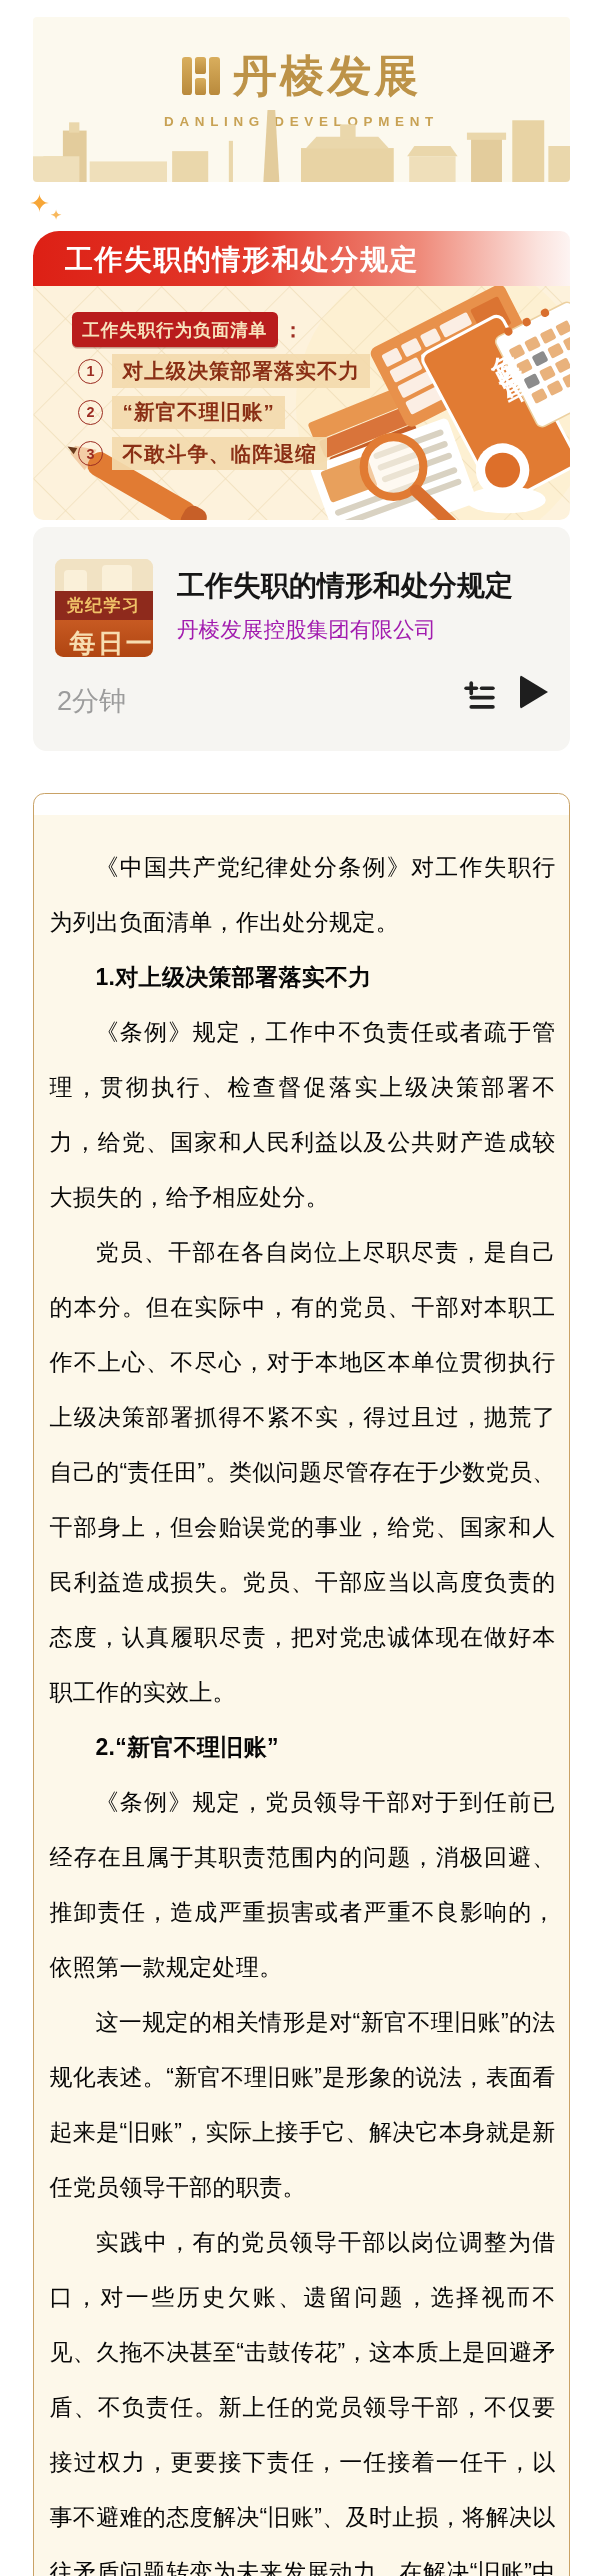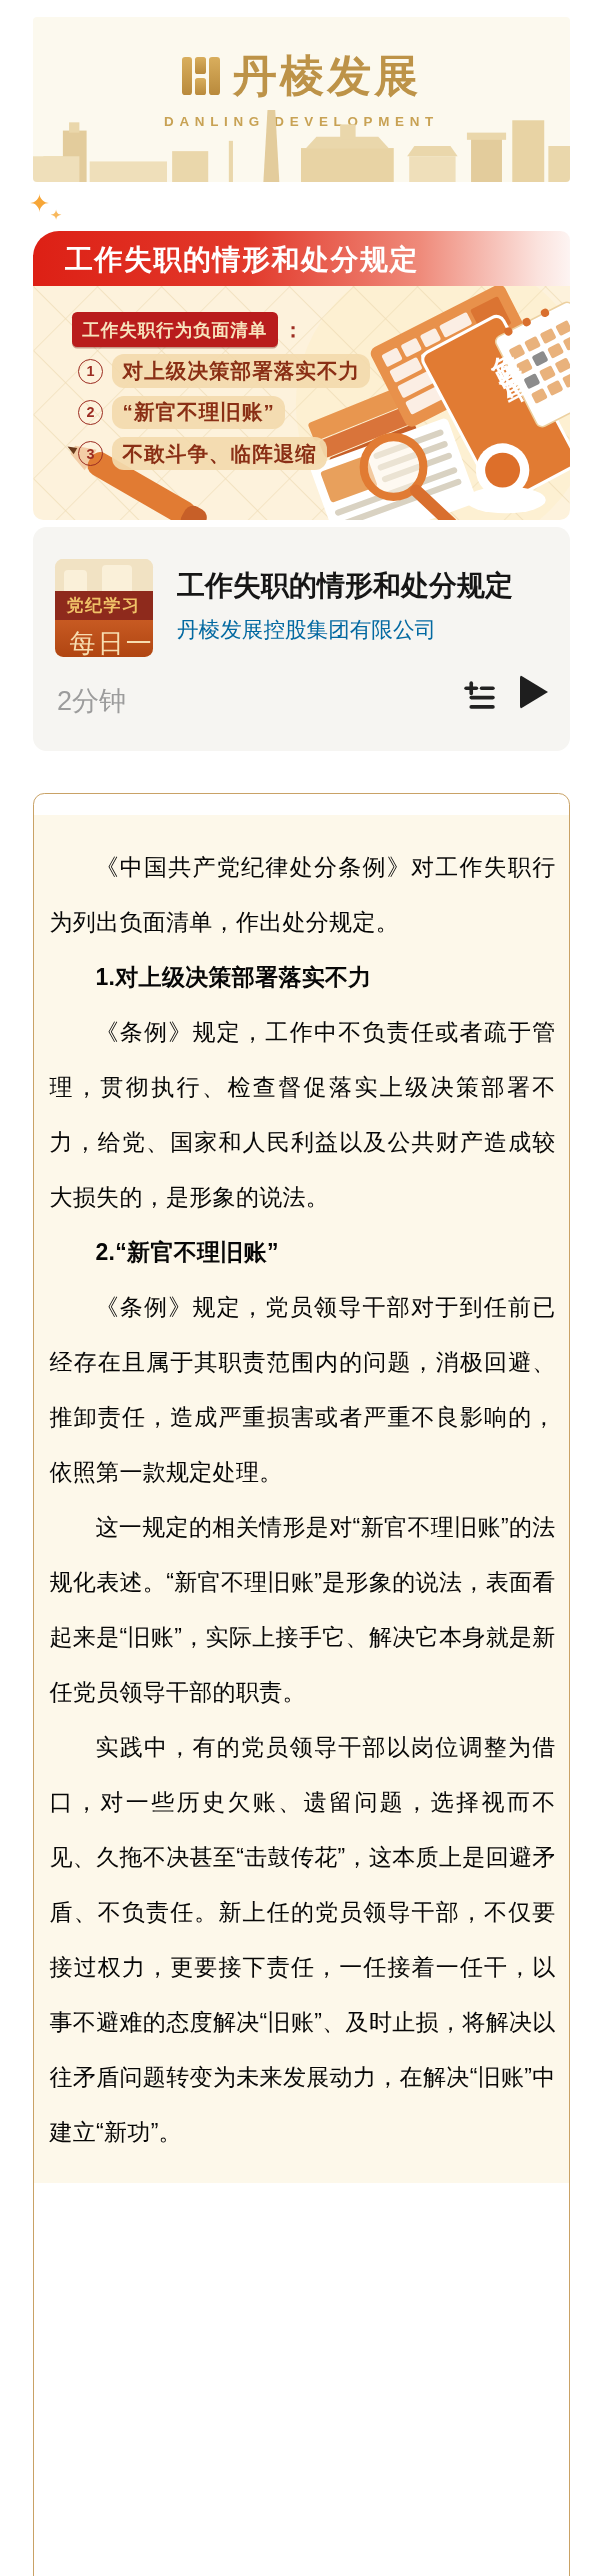--- a/index.html
+++ b/index.html
@@ -44,38 +44,38 @@
   .info-badge{background:#b91c1c;color:#f7e3bd;font-size:17.5px;font-weight:bold;
       padding:5.7px 10.3px;border-radius:5.2px;letter-spacing:1px;
       box-shadow:0 1.5px 0 rgba(122,28,18,.4);}
   .info-colon{color:#9c2d22;font-size:20.6px;font-weight:bold;margin-left:5.2px;}
   .info-items{position:absolute;left:45px;top:70px;}
   .info-item{display:flex;align-items:center;margin-bottom:11.3px;height:30px;}
   .num-circle{width:23px;height:23px;border:1.5px solid #9c2d22;border-radius:50%;
       color:#9c2d22;font-size:14.4px;font-weight:bold;display:flex;align-items:center;
       justify-content:center;margin-right:9.3px;flex:0 0 auto;}
   .item-chip{background:rgba(243,218,172,.92);color:#8a2f15;font-weight:bold;
-      font-size:20.6px;padding:2.6px 10.3px;border-radius:12px;letter-spacing:1px;white-space:nowrap;}
+      font-size:20.6px;padding:2.6px 10.3px;border-radius:0;letter-spacing:1px;white-space:nowrap;}
 
   
   .audio-card{position:absolute;left:33px;top:527px;width:537px;height:224px;
       background:#f6f5f2;border-radius:13.4px;}
   .thumb{position:absolute;left:21.6px;top:32px;width:98px;height:98px;border-radius:8.2px;
       overflow:hidden;background:#f1e2c3;display:flex;flex-direction:column;}
   .thumb-top{position:relative;height:32px;background:#f1e2c3;flex:0 0 auto;}
   .thumb-tab{position:absolute;background:#faf0d9;border-radius:4.1px 4.1px 0 0;}
   .thumb-tab.t1{left:9.3px;bottom:0;width:23px;height:20.6px;}
   .thumb-tab.t2{left:47px;bottom:0;width:30px;height:26px;}
   .thumb-band{height:29px;background:#8e2a1c;color:#f0c268;font-size:17px;font-weight:bold;
       display:flex;align-items:center;justify-content:center;letter-spacing:1.5px;flex:0 0 auto;}
   .thumb-bottom{flex:1;background:linear-gradient(180deg,#c75a22,#b04512);color:#f7ddb0;
-      font-size:26px;font-weight:normal;line-height:47px;text-align:center;padding-left:15px;
+      font-size:26px;font-weight:bold;line-height:47px;text-align:center;padding-left:15px;
       letter-spacing:2.1px;overflow:hidden;white-space:nowrap;}
   .audio-title{position:absolute;left:144px;top:40px;font-size:28px;font-weight:bold;color:#161616;}
-  .audio-org{position:absolute;left:144px;top:88px;font-size:21.6px;color:#0369a1;text-align:center;}
+  .audio-org{position:absolute;left:144px;top:88px;font-size:21.6px;color:#a21caf;text-align:center;}
   .audio-duration{position:absolute;left:24px;top:156px;font-size:27px;color:#9c9c9c;}
   .playlist-btn{position:absolute;left:431px;top:152px;width:31px;height:31px;cursor:pointer;}
   .play-btn{position:absolute;left:487px;top:148px;width:31px;height:37px;cursor:pointer;}
   .play-btn .tri{width:0;height:0;border-left:28px solid #1e1e1e;border-top:17px solid transparent;
       border-bottom:17px solid transparent;border-radius:3.1px;}
 
   
   .article-card{position:absolute;left:33px;top:793px;width:537px;height:2550px;
       background:#ffffff;border:1.5px solid #c9a266;border-radius:11.3px;box-sizing:border-box;
       box-shadow:0 2.6px 0 rgba(201,162,102,.28);}
@@ -270,21 +270,22 @@
     </div>
     <div class="play-btn">
         <div class="tri"></div>
       </div>
   </section>
 
   <section class="article-card">
     <div class="article-inner" id="article-body">
         <div class="blk">《中国共产党纪律处分条例》对工作失职行为列出负面清单，作出处分规定。</div>
         <div class="blk h">1.对上级决策部署落实不力</div>
-        <div class="blk">《条例》规定，工作中不负责任或者疏于管理，贯彻执行、检查督促落实上级决策部署不力，给党、国家和人民利益以及公共财产造成较大损失的，是形象的说法。</div>
+        <div class="blk">《条例》规定，工作中不负责任或者疏于管理，贯彻执行、检查督促落实上级决策部署不力，给党、国家和人民利益以及公共财产造成较大损失的，给予相应处分。</div>
+        <div class="blk">党员、干部在各自岗位上尽职尽责，是自己的本分。但在实际中，有的党员、干部对本职工作不上心、不尽心，对于本地区本单位贯彻执行上级决策部署抓得不紧不实，得过且过，抛荒了自己的“责任田”。类似问题尽管存在于少数党员、干部身上，但会贻误党的事业，给党、国家和人民利益造成损失。党员、干部应当以高度负责的态度，认真履职尽责，把对党忠诚体现在做好本职工作的实效上。</div>
         <div class="blk h">2.“新官不理旧账”</div>
         <div class="blk">《条例》规定，党员领导干部对于到任前已经存在且属于其职责范围内的问题，消极回避、推卸责任，造成严重损害或者严重不良影响的，依照第一款规定处理。</div>
         <div class="blk">这一规定的相关情形是对“新官不理旧账”的法规化表述。“新官不理旧账”是形象的说法，表面看起来是“旧账”，实际上接手它、解决它本身就是新任党员领导干部的职责。</div>
         <div class="blk">实践中，有的党员领导干部以岗位调整为借口，对一些历史欠账、遗留问题，选择视而不见、久拖不决甚至“击鼓传花”，这本质上是回避矛盾、不负责任。新上任的党员领导干部，不仅要接过权力，更要接下责任，一任接着一任干，以事不避难的态度解决“旧账”、及时止损，将解决以往矛盾问题转变为未来发展动力，在解决“旧账”中建立“新功”。</div>
       </div>
   </section>
 
 </div>
 
 

